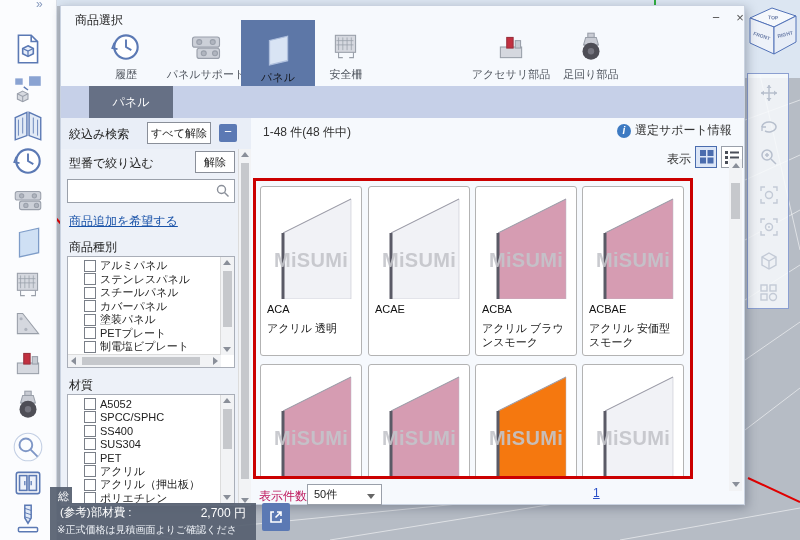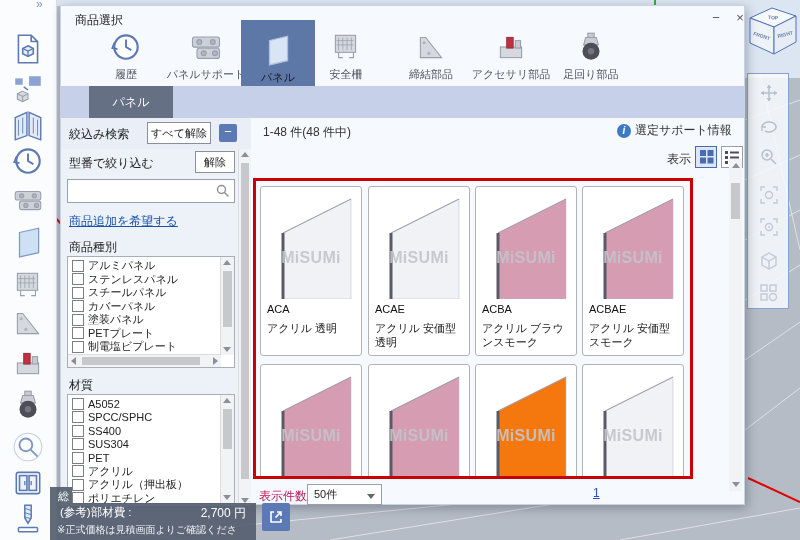--- a/index.html
+++ b/index.html
@@ -58,21 +58,21 @@
   .flabel{position:absolute;left:8px;font-size:12px;color:#222;}
   #btn-kaijo{position:absolute;left:134px;top:2px;width:40px;height:22px;}
   #searchbox{position:absolute;left:6px;top:30px;width:168px;height:24px;background:#fff;
     border:1px solid #9aa0aa;box-sizing:border-box;}
   #searchbox input{position:absolute;left:2px;top:2px;width:140px;height:18px;border:0;outline:0;
     font-size:11px;background:transparent;}
   #searchbox .mag{position:absolute;right:3px;top:3px;}
   .link{font-size:12px;color:#1952a8;text-decoration:underline;}
   .listbox{position:absolute;left:6px;width:168px;background:#fff;border:1px solid #a9aeb8;
     box-sizing:border-box;overflow:hidden;}
-  .chkrow{display:flex;align-items:center;height:13.5px;padding-left:4px;font-size:11px;color:#222;
+  .chkrow{display:flex;align-items:center;height:13.5px;padding-left:16px;font-size:11px;color:#222;
     white-space:nowrap;}
   .chk{width:10px;height:10px;border:1px solid #7a7f88;background:#fff;margin-right:4px;flex:0 0 auto;}
   
   .sb-v{position:absolute;top:0;right:0;width:13px;background:#f2f3f5;border-left:1px solid #dcdcdc;}
   .sb-h{position:absolute;left:0;bottom:0;height:12px;background:#f2f3f5;border-top:1px solid #dcdcdc;}
   .sb-thumb{position:absolute;background:#c6c8cc;}
   .tri{width:0;height:0;position:absolute;}
   .tri-up{border-left:4px solid transparent;border-right:4px solid transparent;border-bottom:5px solid #8a8f99;}
   .tri-dn{border-left:4px solid transparent;border-right:4px solid transparent;border-top:5px solid #8a8f99;}
   .tri-lf{border-top:4px solid transparent;border-bottom:4px solid transparent;border-right:5px solid #8a8f99;}
@@ -92,21 +92,21 @@
   .viewbtn{position:absolute;top:140px;width:22px;height:22px;box-sizing:border-box;}
   #view-grid{left:634px;border:1.5px solid #4a6cae;background:#dce6f7;}
   #view-list{left:660px;border:1px solid #9aa0aa;background:#fff;}
   
   #redarea{position:absolute;left:192px;top:172px;width:440px;height:301px;
     border:3px solid #cb0000;box-sizing:border-box;overflow:hidden;background:#f6f9fd;}
   .card{position:absolute;width:102px;height:170px;background:#fff;border:1px solid #b3b3b3;
     border-radius:3px;box-sizing:border-box;overflow:hidden;}
   .imgbox{position:relative;width:100%;height:112px;overflow:hidden;}
   .plate{position:absolute;left:0;top:0;}
-  .wm{position:absolute;left:0;top:62px;width:100%;text-align:center;font-size:16px;font-weight:bold;
+  .wm{position:absolute;left:0;top:62px;width:100%;text-align:center;font-size:20px;font-weight:bold;
     color:rgba(195,196,202,.9);letter-spacing:.3px;}
   .pcode{margin:4px 6px 0;font-size:11px;color:#111;}
   .pname{margin:6px 6px 0;font-size:11px;line-height:14px;color:#222;}
   .plate-top{stroke:#9a9aa6;stroke-width:1;}
   .plate-left{stroke:#5a5a66;stroke-width:3;}
   .plate-fill{stroke:#b9b9c4;stroke-width:.5;fill:#eef0f4;}
   .card[data-variant="clear"] .plate-fill{fill:#eef0f4;fill-opacity:.85;}
   .card[data-variant="pink"] .plate-fill{fill:#d69cb2;}
   .card[data-variant="orange"] .plate-fill{fill:#f5780f;}
   
@@ -353,30 +353,20 @@
         <svg width="34" height="34" viewBox="0 0 32 32">
           <g stroke="#999fa9" stroke-width="1" fill="#d5d8df">
             <rect x="6" y="5" width="19" height="16"></rect>
             <path d="M9 7v12M13 7v12M17 7v12M21 7v12M7 10h16M7 14h16" stroke-width=".7" fill="none"></path>
             <path d="M9 21v5h4M23 21v5h-4" fill="none"></path>
           </g>
         </svg>
       </div>
       <div class="clabel">安全柵</div>
     </div>
-    <div class="cat" style="left:330px">
-      <div class="cicon">
-        <svg width="34" height="34" viewBox="0 0 32 32">
-          <polygon points="6,26 6,7 11,7 26,26" fill="#d5d8df" stroke="#999fa9" stroke-width="1"></polygon>
-          <circle cx="9.5" cy="12" r="1.5" fill="#aeb3bd"></circle>
-            <circle cx="14" cy="22" r="1.5" fill="#aeb3bd"></circle>
-        </svg>
-      </div>
-      <div class="clabel">締結部品</div>
-    </div>
     <div class="cat" style="left:410px">
       <div class="cicon">
         <svg width="34" height="34" viewBox="0 0 32 32">
           <rect x="6" y="16" width="20" height="10" fill="#d5d8df" stroke="#999fa9"></rect>
           <rect x="12" y="7" width="6" height="10" fill="#c23040" stroke="#99303c"></rect>
           <rect x="20" y="10" width="5" height="7" fill="#c6cad2" stroke="#999fa9"></rect>
         </svg>
       </div>
       <div class="clabel">アクセサリ部品</div>
     </div>
@@ -563,21 +553,20 @@
       <div class="card" style="left:112px;top:5px" data-variant="clear">
         <div class="imgbox">
           <svg class="plate" width="101" height="112" viewBox="0 0 101 112">
             <polygon class="plate-fill" points="22,46 90,12 90,112 22,112"></polygon>
             <line class="plate-top" x1="22" y1="46" x2="90" y2="12"></line>
             <line class="plate-left" x1="22" y1="46" x2="22" y2="112"></line>
           </svg>
           <div class="wm">MiSUMi</div>
         </div>
         <div class="pcode">ACAE</div>
-        <div class="pname">アクリル 安価型 透明</div>
       </div>
       <div class="card" style="left:219px;top:5px" data-variant="pink">
         <div class="imgbox">
           <svg class="plate" width="101" height="112" viewBox="0 0 101 112">
             <polygon class="plate-fill" points="22,46 90,12 90,112 22,112"></polygon>
             <line class="plate-top" x1="22" y1="46" x2="90" y2="12"></line>
             <line class="plate-left" x1="22" y1="46" x2="22" y2="112"></line>
           </svg>
           <div class="wm">MiSUMi</div>
         </div>

